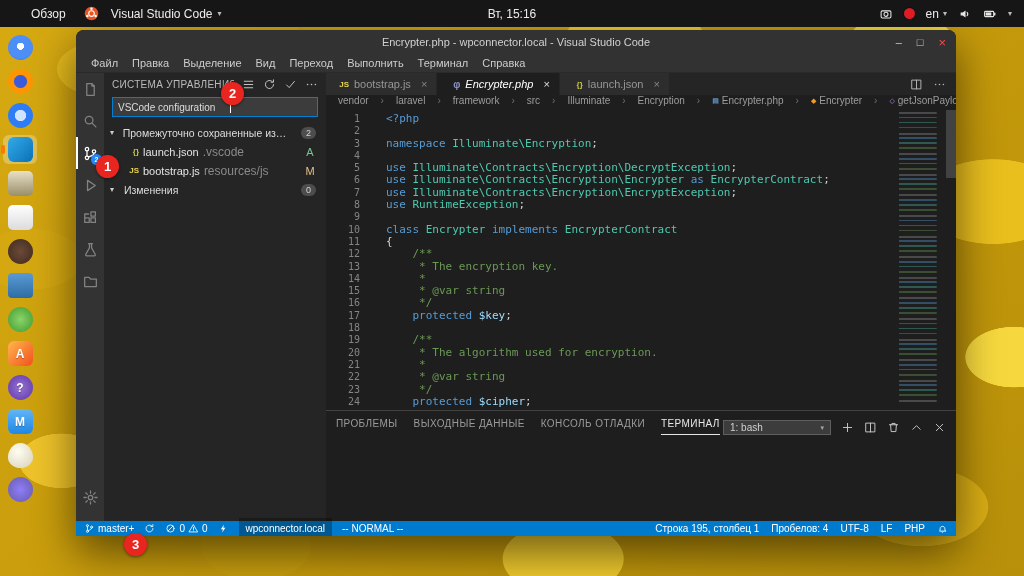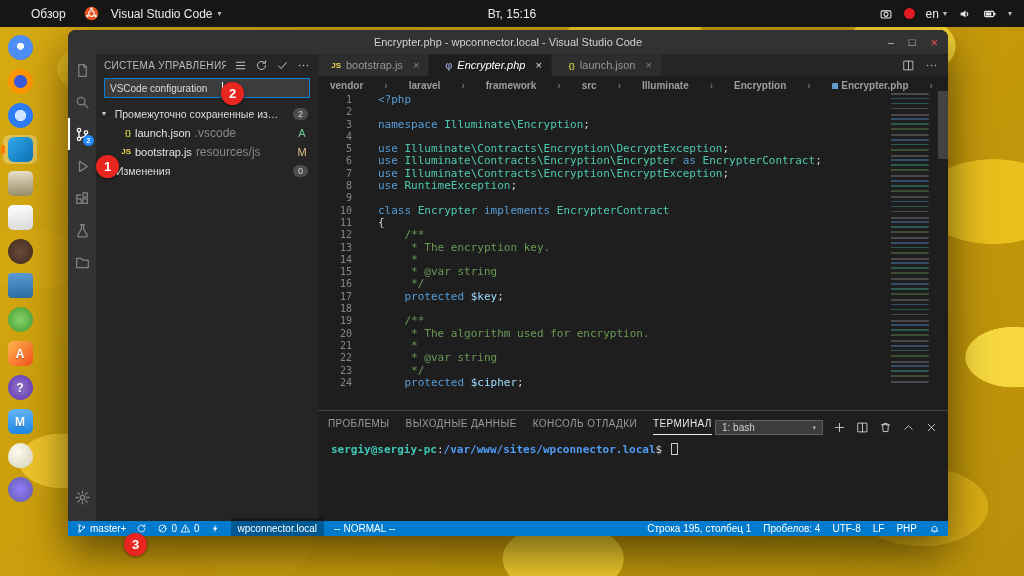--- a/index.html
+++ b/index.html
@@ -44,21 +44,21 @@
   .di-writer{background:linear-gradient(180deg,#ffffff,#dcdcdc);border-radius:5px;color:#f57900;}
   .di-darkapp{background:radial-gradient(circle,#6b4a38,#402a1f);}
   .di-book{background:linear-gradient(180deg,#5b9bd5,#2e6da4);border-radius:4px;}
   .di-green{background:radial-gradient(circle,#8bd46a,#3f9b2f);}
   .di-amber{background:linear-gradient(135deg,#ffb74d,#f4511e);border-radius:6px;}
   .di-purple{background:radial-gradient(circle,#9575cd,#5e35b1);}
   .di-bluem{background:linear-gradient(180deg,#64b5f6,#1e88e5);border-radius:6px;}
   .di-egg{background:radial-gradient(circle at 40% 35%, #fffdf2, #d9d2b8);border-radius:50%/58% 58% 42% 42%;}
   .di-viber{background:radial-gradient(circle,#8f7df8,#665cac);}
   
-  .vscode-window{position:absolute;left:68px;top:30px;width:880px;height:506px;background:#1e1e1e;border-radius:8px 8px 0 0;box-shadow:0 16px 44px rgba(0,0,0,.55);display:flex;flex-direction:column;overflow:hidden;z-index:10;}
+  .vscode-window{position:absolute;left:76px;top:30px;width:880px;height:506px;background:#1e1e1e;border-radius:8px 8px 0 0;box-shadow:0 16px 44px rgba(0,0,0,.55);display:flex;flex-direction:column;overflow:hidden;z-index:10;}
   .titlebar{height:24px;background:#323233;position:relative;display:flex;align-items:center;flex:none;}
   .title{flex:1;text-align:center;font-size:11px;color:#d0d0d0;line-height:24px;white-space:nowrap;}
   .win-controls{position:absolute;right:10px;top:0;height:24px;display:flex;align-items:center;gap:15px;color:#cccccc;font-size:11px;}
   .wc-close{color:#f14c4c;font-size:13px;}
   .menubar{height:19px;background:#323233;display:flex;align-items:center;padding-left:8px;flex:none;border-bottom:1px solid #2a2a2b;}
   .menu-item{font-size:11px;color:#cccccc;padding:1px 7px;border-radius:3px;white-space:nowrap;}
   .workbench{flex:1;display:flex;min-height:0;}
   
   .activitybar{width:28px;background:#333333;display:flex;flex-direction:column;align-items:center;flex:none;}
   .ab-item{width:28px;height:32px;display:flex;align-items:center;justify-content:center;color:#828282;position:relative;}
@@ -93,21 +93,21 @@
   
   .editor-area{flex:1;display:flex;flex-direction:column;min-width:0;background:#1e1e1e;}
   .tabbar{height:22px;background:#252526;display:flex;align-items:stretch;flex:none;}
   .tabs{display:flex;}
   .tab{display:flex;align-items:center;gap:5px;padding:0 9px;background:#2d2d2d;color:#969696;font-size:11px;border-right:1px solid #252526;white-space:nowrap;}
   .tab.active{background:#1e1e1e;color:#ffffff;}
   .tab.active .tab-label{font-style:italic;}
   .tab-close{margin-left:5px;font-size:11px;opacity:.85;}
   .tab-actions{margin-left:auto;display:flex;align-items:center;gap:10px;color:#b4b4b4;padding-right:10px;}
   .tab-actions svg{width:13px;height:13px;}
-  .breadcrumb{height:15px;display:flex;align-items:flex-end;font-size:10px;color:#9d9d9d;padding-left:12px;gap:21px;flex:none;white-space:nowrap;overflow:hidden;font-weight:bold;}
+  .breadcrumb{height:15px;display:flex;align-items:flex-start;font-size:10px;color:#9d9d9d;padding-left:12px;gap:12px;flex:none;white-space:nowrap;overflow:hidden;}
   .bc-sep{color:#6f6f6f;}
   .bc-item{display:flex;align-items:center;gap:3px;}
   .bc-ic{font-size:7px;}
   .bc-file{color:#75beff;}
   .bc-class{color:#ee9d28;}
   .bc-method{color:#b180d7;}
   .code{flex:1;position:relative;overflow:hidden;padding-top:3px;font-family:"DejaVu Sans Mono",monospace;}
   .code-line{display:flex;height:12.3px;line-height:12.3px;font-size:11px;}
   .ln{width:34px;text-align:right;color:#858585;font-size:10px;flex:none;}
   .lc{padding-left:26px;white-space:pre;}
@@ -251,20 +251,30 @@
 
   <div class="vscode-window">
     <div class="titlebar">
       <div class="title">Encrypter.php - wpconnector.local - Visual Studio Code</div>
       <div class="win-controls">
         <span>–</span>
         <span>□</span>
         <span class="wc-close">×</span>
       </div>
     </div>
+    <div class="menubar">
+        <span class="menu-item">Файл</span>
+        <span class="menu-item">Правка</span>
+        <span class="menu-item">Выделение</span>
+        <span class="menu-item">Вид</span>
+        <span class="menu-item">Переход</span>
+        <span class="menu-item">Выполнить</span>
+        <span class="menu-item">Терминал</span>
+        <span class="menu-item">Справка</span>
+      </div>
     <div class="workbench">
 
       <div class="activitybar">
           <div class="ab-item">
             <svg viewBox="0 0 16 16" fill="none" stroke="currentColor" stroke-width="1.2" stroke-linecap="round" stroke-linejoin="round">
               <path d="M4.5 2.5h4.8l2.2 2.2v8.8H4.5z"></path>
               <path d="M9.3 2.5v2.2h2.2"></path>
             </svg>
           </div>
           <div class="ab-item">
@@ -588,23 +598,20 @@
                     <path d="M3.5 10.2L8 5.7l4.5 4.5"></path>
                   </svg>
                 </span>
               <span>
                   <svg viewBox="0 0 16 16" fill="none" stroke="currentColor" stroke-width="1.2" stroke-linecap="round" stroke-linejoin="round">
                     <path d="M4 4l8 8M12 4l-8 8"></path>
                   </svg>
                 </span>
             </div>
           </div>
-          <div class="terminal">
-            <div class="term-line"><span id="term-tokens"><span class="t-user">sergiy@sergiy-pc</span><span class="t-plain">:</span><span class="t-path">/var/www/sites/wpconnector.local</span><span class="t-plain">$ </span></span><span class="term-cursor"></span></div>
-          </div>
         </div>
       </div>
     </div>
 
     <div class="statusbar">
       <span class="sb-item">
           <span>
             <svg viewBox="0 0 16 16" fill="none" stroke="currentColor" stroke-width="1.2" stroke-linecap="round" stroke-linejoin="round">
               <circle cx="5" cy="3.8" r="1.5"></circle>
               <circle cx="5" cy="12.2" r="1.5"></circle>

